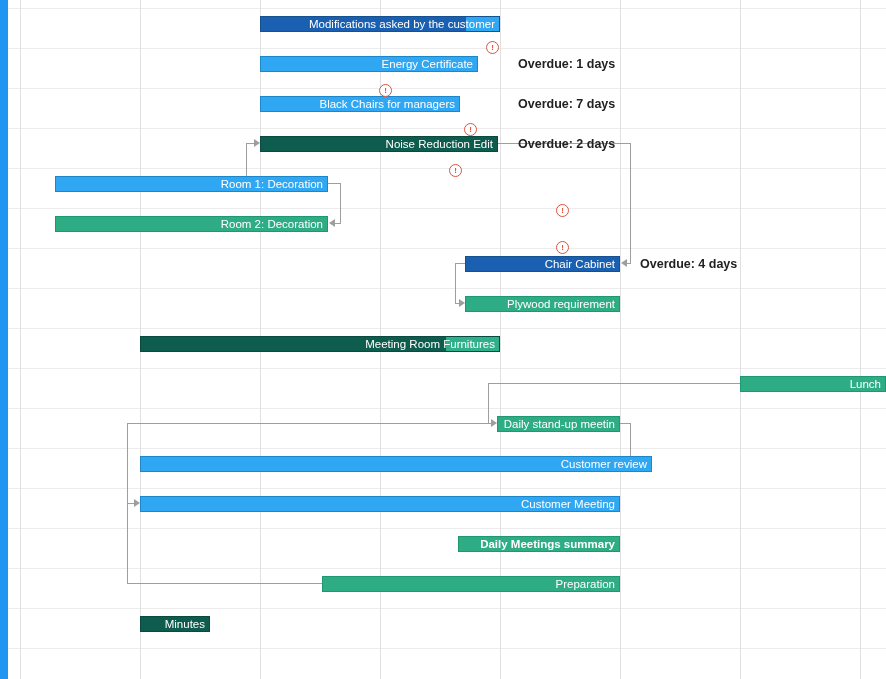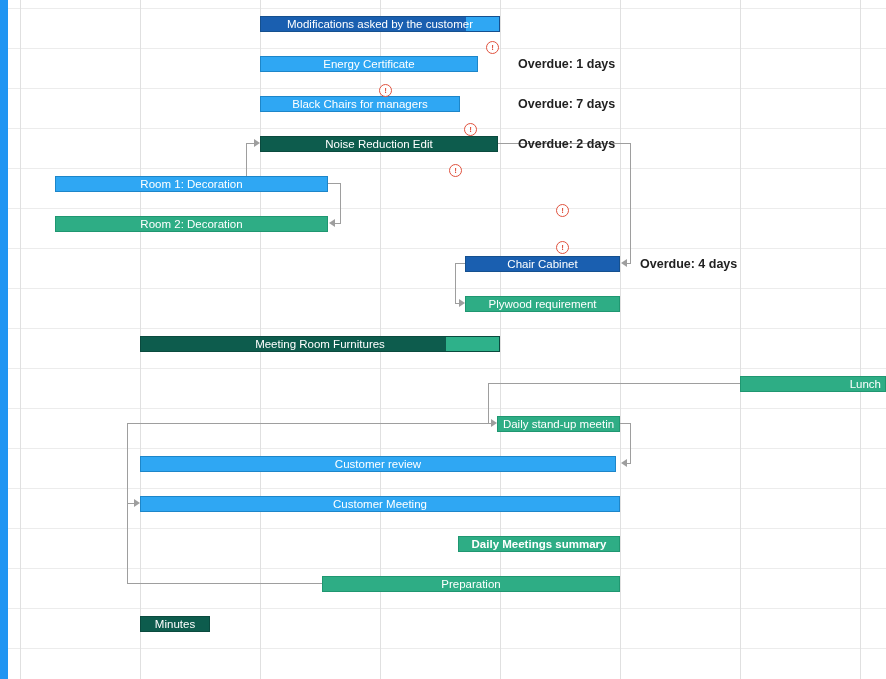--- a/index.html
+++ b/index.html
@@ -26,21 +26,21 @@
   .task-bar{
     position:absolute;height:16px;box-sizing:border-box;
     border:1px solid transparent;z-index:3;cursor:pointer;overflow:hidden;
   }
   .task-progress{position:absolute;left:0;top:0;bottom:0;z-index:1;}
   .task-label{
     position:absolute;left:0;right:0;top:0;bottom:0;z-index:2;
     color:#ffffff;font-size:11.5px;line-height:14px;
     white-space:nowrap;overflow:hidden;padding:0 4px;
   }
-  .task-label.align-center{text-align:center;}
+  .task-label.align-center{text-align:right;}
   .task-label.align-right{text-align:right;}
   .overdue-label{
     position:absolute;height:16px;line-height:16px;z-index:3;
     font-size:12.5px;font-weight:600;color:#222222;white-space:nowrap;
   }
   .warning-icon{
     position:absolute;width:11px;height:11px;box-sizing:content-box;
     border:1.5px solid #e0523e;border-radius:50%;background:#ffffff;
     color:#e0523e;font-size:8px;font-weight:bold;line-height:11px;
     text-align:center;z-index:5;cursor:pointer;
@@ -110,21 +110,21 @@
       <div class="task-bar" style="left: 140px; top: 336px; width: 360px; background: rgb(46, 177, 138); border-color: rgb(10, 74, 62);">
         <div class="task-progress" style="width: 305px; background: rgb(13, 92, 77);"></div>
         <span class="task-label align-center">Meeting Room Furnitures</span>
       </div>
       <div class="task-bar" style="left: 740px; top: 376px; width: 146px; background: rgb(46, 173, 133); border-color: rgb(31, 151, 113);">
         <span class="task-label align-right">Lunch</span>
       </div>
       <div class="task-bar" style="left: 497px; top: 416px; width: 123px; background: rgb(46, 173, 133); border-color: rgb(31, 151, 113);">
         <span class="task-label align-center">Daily stand-up meetin</span>
       </div>
-      <div class="task-bar" style="left: 140px; top: 456px; width: 476px; background: rgb(47, 167, 243); border-color: rgb(29, 134, 201);">
+      <div class="task-bar" style="left: 140px; top: 456px; width: 512px; background: rgb(47, 167, 243); border-color: rgb(29, 134, 201);">
         <span class="task-label align-center">Customer review</span>
       </div>
       <div class="task-bar" style="left: 140px; top: 496px; width: 480px; background: rgb(47, 167, 243); border-color: rgb(29, 134, 201);">
         <span class="task-label align-center">Customer Meeting</span>
       </div>
       <div class="task-bar" style="left: 458px; top: 536px; width: 162px; background: rgb(46, 173, 133); border-color: rgb(31, 151, 113); font-weight: bold;">
         <span class="task-label align-center">Daily Meetings summary</span>
       </div>
       <div class="task-bar" style="left: 322px; top: 576px; width: 298px; background: rgb(46, 173, 133); border-color: rgb(31, 151, 113);">
         <span class="task-label align-center">Preparation</span>

